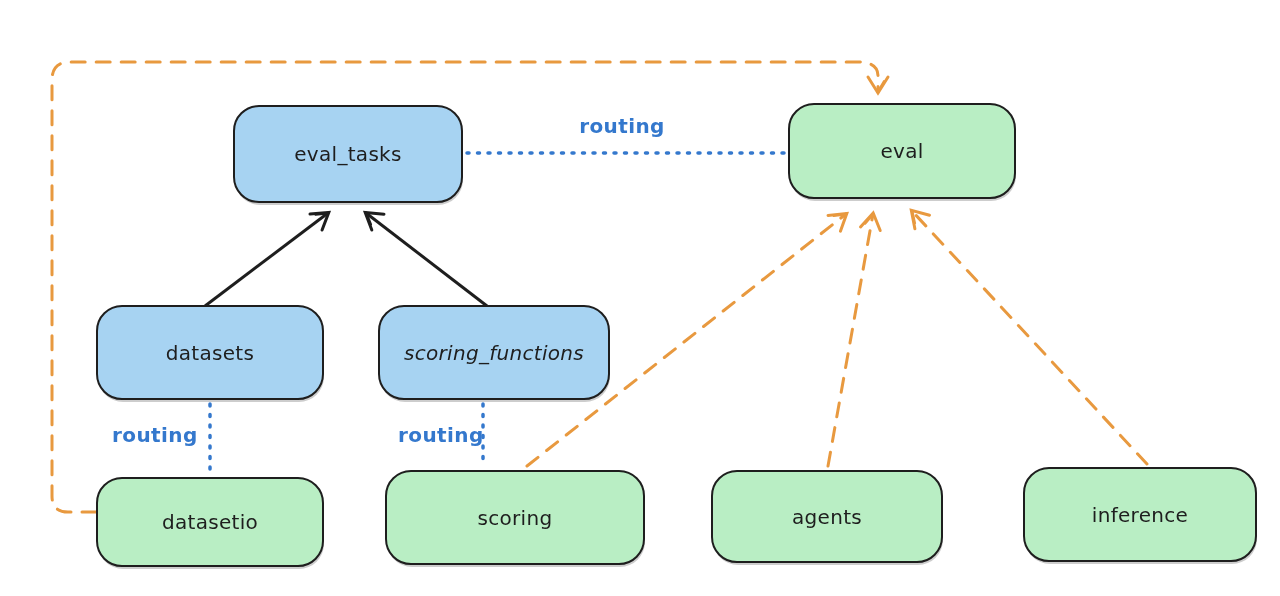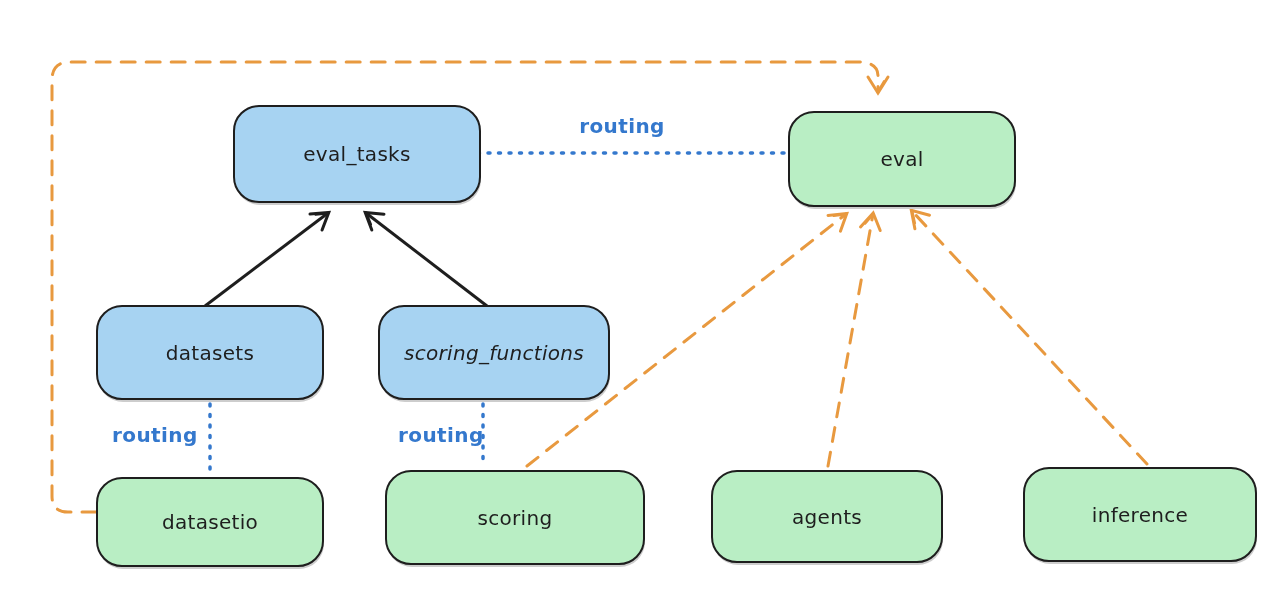--- a/index.html
+++ b/index.html
@@ -40,22 +40,22 @@
   .edge-label {
     position: absolute;
     font-size: 20px;
     font-weight: 600;
     color: #3478cd;
     letter-spacing: 0.4px;
     white-space: nowrap;
   }
 
   
-  #n-eval_tasks        { left: 233px; top: 105px; width: 248px; height: 98px; }
-  #n-eval              { left: 788px; top: 103px; width: 228px; height: 96px; margin-top: 8px; }
+  #n-eval_tasks        { left: 233px; top: 105px; width: 230px; height: 98px; }
+  #n-eval              { left: 788px; top: 103px; width: 228px; height: 96px; }
   #n-datasets          { left:  96px; top: 305px; width: 228px; height: 95px; }
   #n-scoring_functions { left: 378px; top: 305px; width: 232px; height: 95px; font-style: italic; }
   #n-datasetio         { left:  96px; top: 477px; width: 228px; height: 90px; align-items: center; }
   #n-scoring           { left: 385px; top: 470px; width: 260px; height: 95px; }
   #n-agents            { left: 711px; top: 470px; width: 232px; height: 93px; justify-content: center; }
   #n-inference         { left: 1023px; top: 467px; width: 234px; height: 95px; }
 
   #lbl-routing-top  { left: 578px; top: 114px; width: 88px; text-align: center; }
   #lbl-routing-left { left: 112px; top: 423px; }
   #lbl-routing-mid  { left: 398px; top: 423px; }

